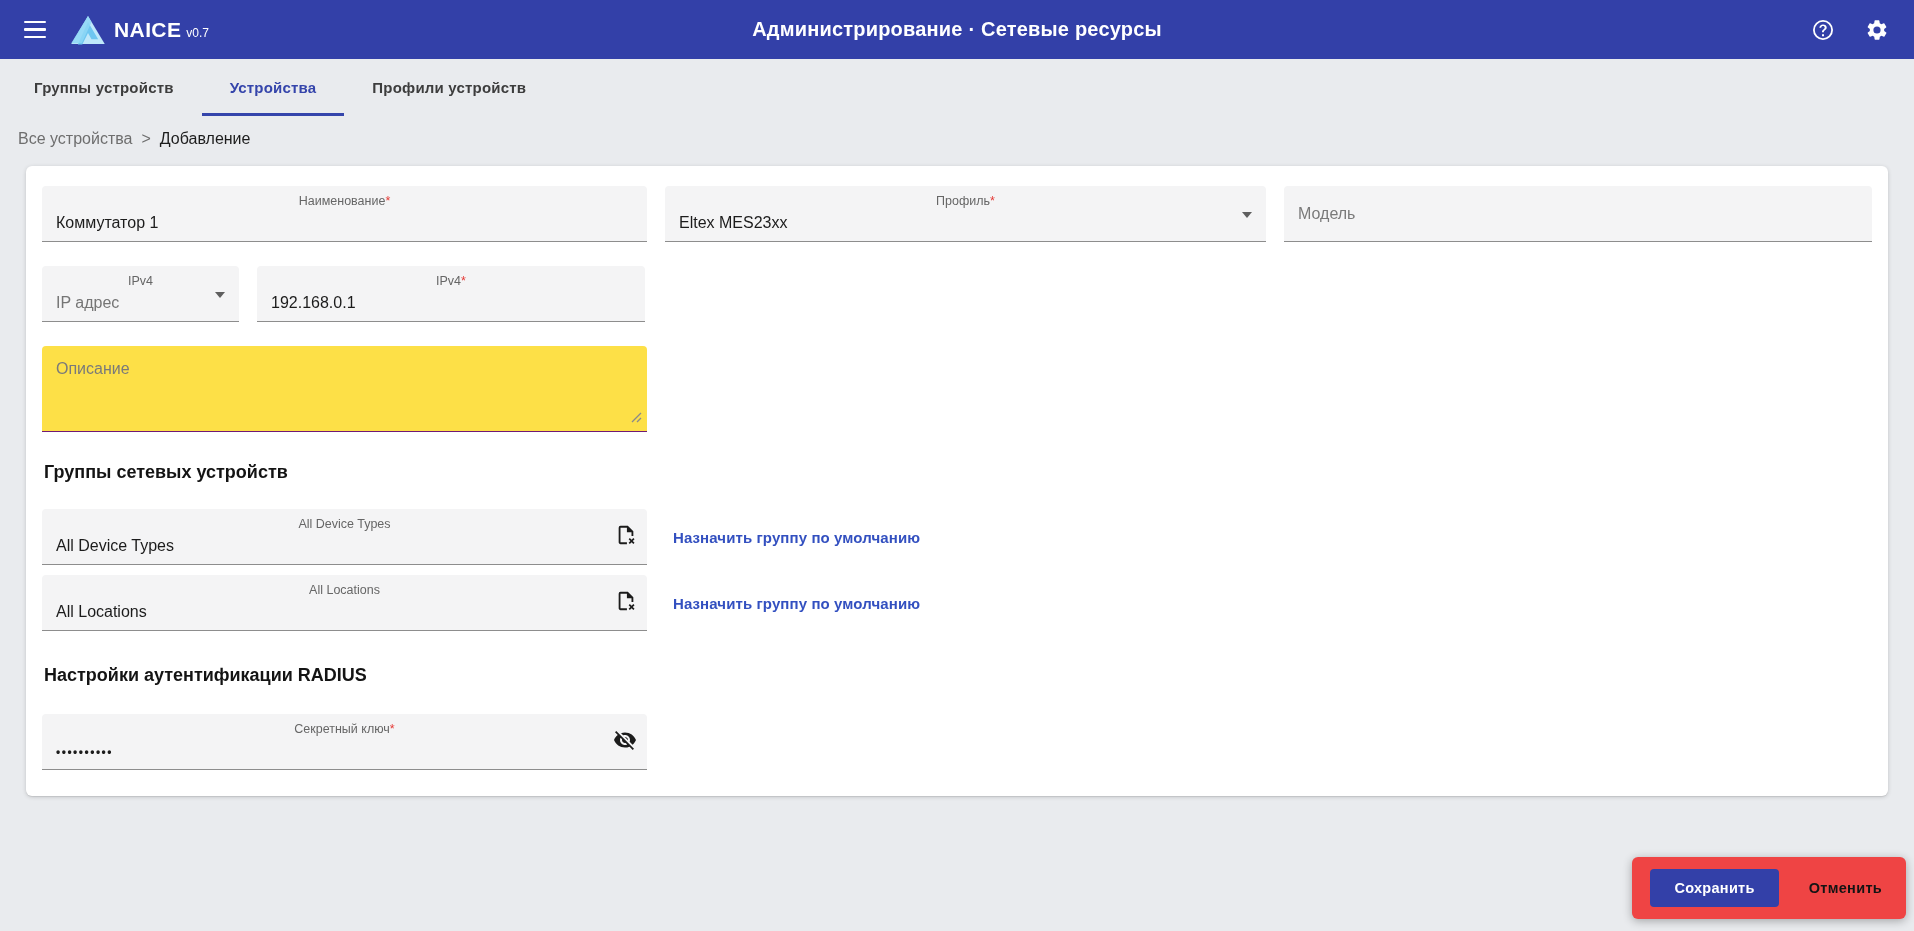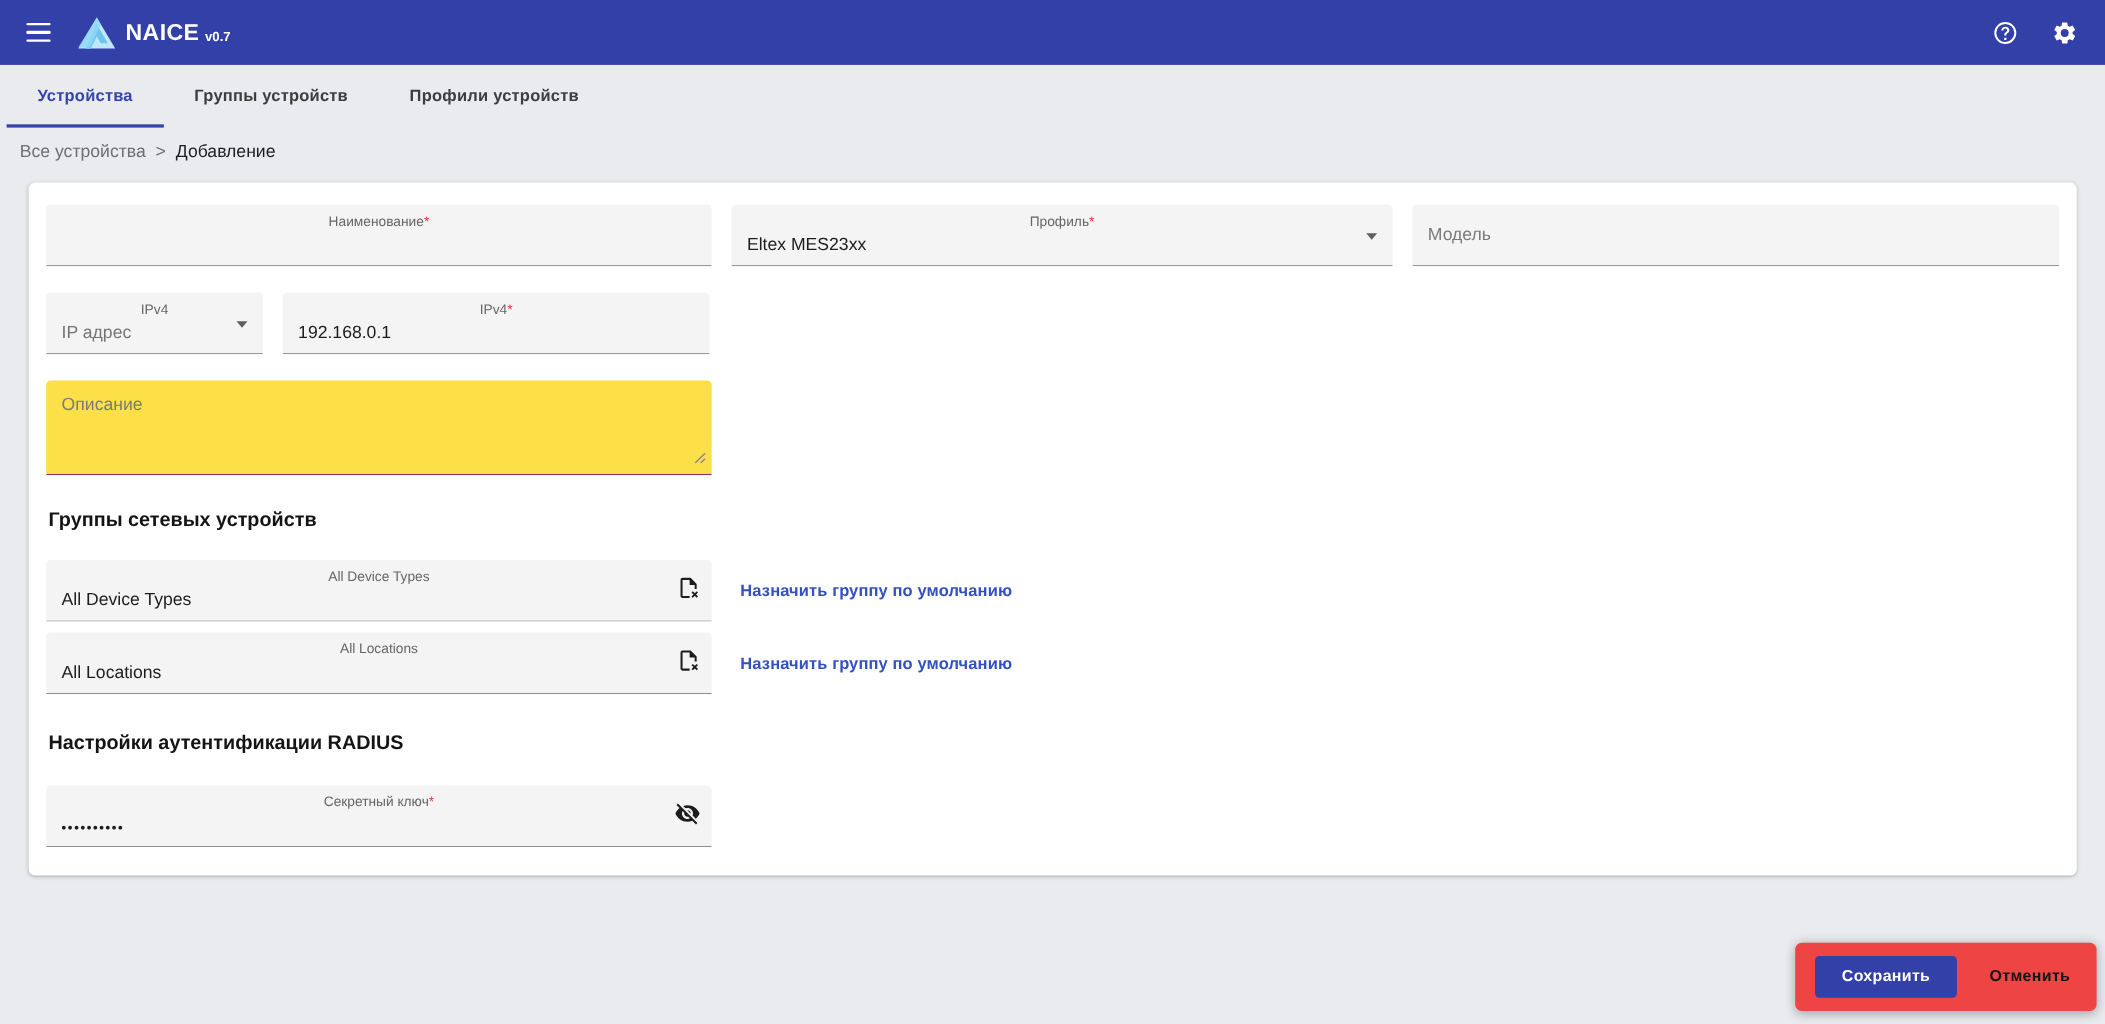--- a/index.html
+++ b/index.html
@@ -12,21 +12,21 @@
   
   .header{
     height:59px;background:#3340a8;display:flex;align-items:center;
     padding:0 24px;position:relative;color:#fff;box-sizing:border-box;
   }
   .menu-btn{cursor:pointer;margin-right:24px;display:flex;flex-direction:column;gap:5px;}
   .menu-btn span{display:block;width:22px;height:2.5px;background:#fff;border-radius:1px;}
   .logo{display:flex;align-items:center;}
   .logo svg{margin-right:8px;}
   .app-name{font-size:21px;font-weight:bold;letter-spacing:.4px;}
-  .app-version{font-size:12px;font-weight:bold;margin-left:5px;margin-top:6px;}
+  .app-version{font-size:12px;font-weight:normal;margin-left:5px;margin-top:6px;}
   .header-title{
     position:absolute;left:50%;transform:translateX(-50%);
     font-size:20px;font-weight:600;white-space:nowrap;letter-spacing:.2px;
   }
   .header-icons{margin-left:auto;display:flex;align-items:center;gap:28px;}
   .hicon{width:26px;height:26px;cursor:pointer;display:flex;align-items:center;justify-content:center;}
   
   .tabbar{display:flex;height:57px;padding:0 6px;align-items:stretch;}
   .tab{
     display:flex;align-items:center;padding:0 28px;font-size:15px;font-weight:bold;
@@ -100,52 +100,54 @@
   </div>
   <div class="logo">
     <svg width="36" height="30" viewBox="0 0 40 34">
       <path d="M20 1 39 33H1Z" fill="#bfe8fa"></path>
       <path d="M20 8 31.5 27.5H24l-4-7-6.5 13H8.5Z" fill="#6ec6f0"></path>
       <path d="M20 1 24 8l-11 24H1Z" fill="#8ed7f6" opacity="0.85"></path>
     </svg>
     <span class="app-name">NAICE</span>
     <span class="app-version">v0.7</span>
   </div>
+  <div class="header-title">Администрирование · Сетевые ресурсы</div>
   <div class="header-icons">
     <div class="hicon">
       <svg width="24" height="24" viewBox="0 0 24 24">
         <path fill="#fff" d="M12 2a10 10 0 1 0 0 20 10 10 0 0 0 0-20zm0 18.2A8.2 8.2 0 1 1 20.2 12 8.21 8.21 0 0 1 12 20.2z"></path>
         <path fill="#fff" d="M12 6.4c-2 0-3.5 1.4-3.7 3.3h1.9c.1-1 .8-1.7 1.8-1.7 1 0 1.7.7 1.7 1.6 0 .8-.5 1.2-1.3 1.8-.9.7-1.4 1.3-1.4 2.4v.5h1.9v-.3c0-.8.4-1.2 1.3-1.9.9-.7 1.5-1.4 1.5-2.6 0-1.9-1.6-3.1-3.7-3.1zM11 16.3h2v2h-2z"></path>
       </svg>
     </div>
     <div class="hicon">
       <svg width="24" height="24" viewBox="0 0 24 24">
         <path fill="#fff" d="M19.14 12.94c.04-.3.06-.61.06-.94s-.02-.64-.07-.94l2.03-1.58a.5.5 0 0 0 .12-.64l-1.92-3.32a.5.5 0 0 0-.61-.22l-2.39.96a7.3 7.3 0 0 0-1.62-.94l-.36-2.54a.5.5 0 0 0-.5-.42h-3.84a.5.5 0 0 0-.5.42l-.36 2.54c-.59.24-1.13.56-1.62.94l-2.39-.96a.5.5 0 0 0-.61.22L2.74 8.84a.5.5 0 0 0 .12.64l2.03 1.58c-.05.3-.09.63-.09.94s.02.64.07.94l-2.03 1.58a.5.5 0 0 0-.12.64l1.92 3.32c.12.22.39.3.61.22l2.39-.96c.5.38 1.03.7 1.62.94l.36 2.54c.05.24.25.42.5.42h3.84c.25 0 .46-.18.5-.42l.36-2.54c.59-.24 1.13-.56 1.62-.94l2.39.96c.23.09.49 0 .61-.22l1.92-3.32a.5.5 0 0 0-.12-.64l-2.01-1.58zM12 15.6A3.6 3.6 0 1 1 12 8.4a3.6 3.6 0 0 1 0 7.2z"></path>
       </svg>
     </div>
   </div>
 </div>
 
 <div class="tabbar">
+  <div class="tab">Группы устройств</div>
   <div class="tab active">Устройства</div>
-  <div class="tab">Группы устройств</div>
   <div class="tab">Профили устройств</div>
 </div>
 
 <div class="breadcrumb">
   <span>Все устройства</span>
   <span>&gt;</span>
   <span class="current">Добавление</span>
 </div>
 
 <div class="card">
 
   <div class="frow">
     <div class="field w-name">
       <span class="field-label"><span>Наименование</span><span class="req">*</span></span>
+      <span class="field-value">Коммутатор 1</span>
     </div>
     <div class="field w-profile">
       <span class="field-label"><span>Профиль</span><span class="req">*</span></span>
       <span class="field-value">Eltex MES23xx</span>
       <span class="chevron"></span>
     </div>
     <div class="field w-model placeholder-only">
       <span class="placeholder">Модель</span>
     </div>
   </div>

